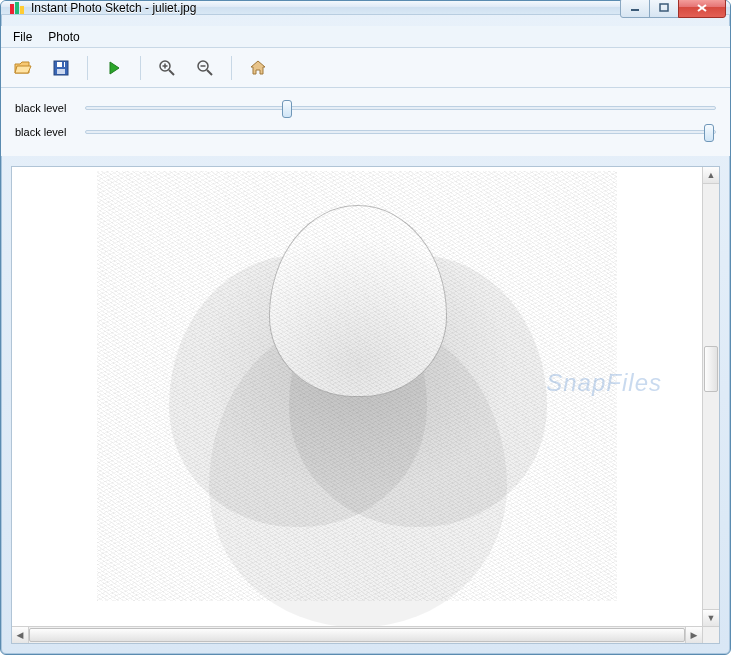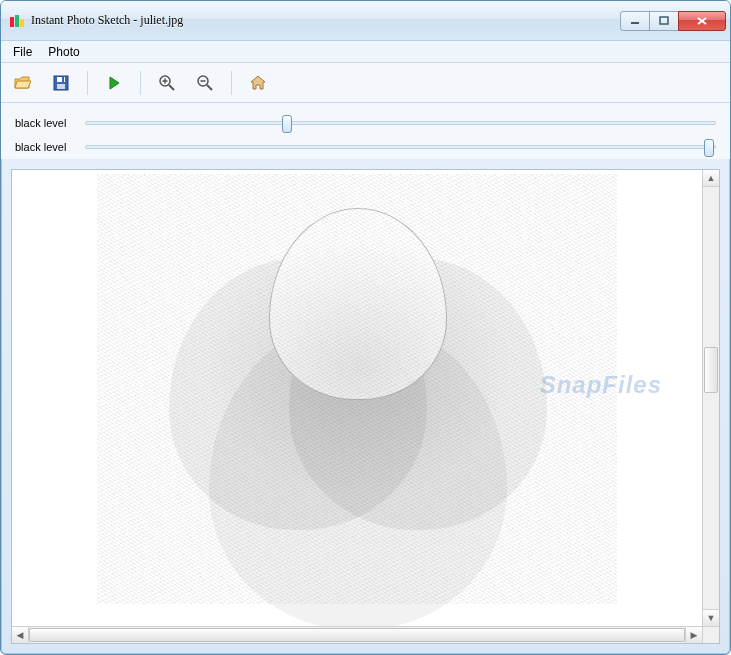--- a/index.html
+++ b/index.html
@@ -16,29 +16,28 @@
     width: 731px;
     height: 655px;
     border: 1px solid #5a8bb0;
     background: linear-gradient(to bottom, #e8f1fa 0%, #d9e7f5 100%);
     border-radius: 6px;
     display: flex;
     flex-direction: column;
     box-shadow: 0 0 0 1px #aac6de inset;
   }
   .titlebar {
-    height: 40px;
+    height: 14px;
     background: linear-gradient(to bottom, #f3f8fd 0%, #dfeaf6 45%, #cfe0f0 46%, #d9e8f5 100%);
     border-top-left-radius: 5px;
     border-top-right-radius: 5px;
     display: flex;
     align-items: center;
     padding: 0 4px 0 8px;
     border-bottom: 1px solid #b8cde0;
-    font-family: Liberation Serif, serif;
   }
   .app-icon {
     width: 16px; height: 16px;
     margin-right: 6px;
     display: inline-block;
   }
   .title-text {
     flex: 1;
     color: #000;
     font-size: 12px;
@@ -65,20 +64,21 @@
     border-color: #a03028;
     color: #fff;
   }
   .menubar {
     height: 22px;
     background: #eef5fb;
     border-bottom: 1px solid #c8d8e6;
     display: flex;
     align-items: center;
     padding: 0 4px;
+    margin-top: 11px;
   }
   .menu-item {
     padding: 2px 8px;
     color: #000;
     cursor: default;
   }
   .toolbar {
     height: 40px;
     background: #f4f8fc;
     border-bottom: 1px solid #c8d8e6;
@@ -91,21 +91,21 @@
     width: 28px; height: 28px;
     display: flex; align-items: center; justify-content: center;
     border-radius: 3px;
   }
   .tool-sep {
     width: 1px; height: 24px;
     background: #c8d8e6;
     margin: 0 2px;
   }
   .sliders {
-    padding: 8px 14px 0 14px;
+    padding: 8px 14px 12px 14px;
     background: #f4f8fc;
   }
   .slider-row {
     display: flex;
     align-items: center;
     height: 24px;
     gap: 10px;
   }
   .slider-label {
     width: 60px;
@@ -215,21 +215,21 @@
   .canvas-top {
     flex:1;
     display:flex;
   }
   .watermark {
     position: absolute;
     right: 40px;
     top: 44%;
     font-size: 24px;
     font-style: italic;
-    font-weight: bold;
+    font-weight: normal;
     color: rgba(100, 150, 210, 0.35);
     letter-spacing: 1px;
     pointer-events: none;
   }
 </style>
 </head>
 <body>
 
 <div class="window">
 

